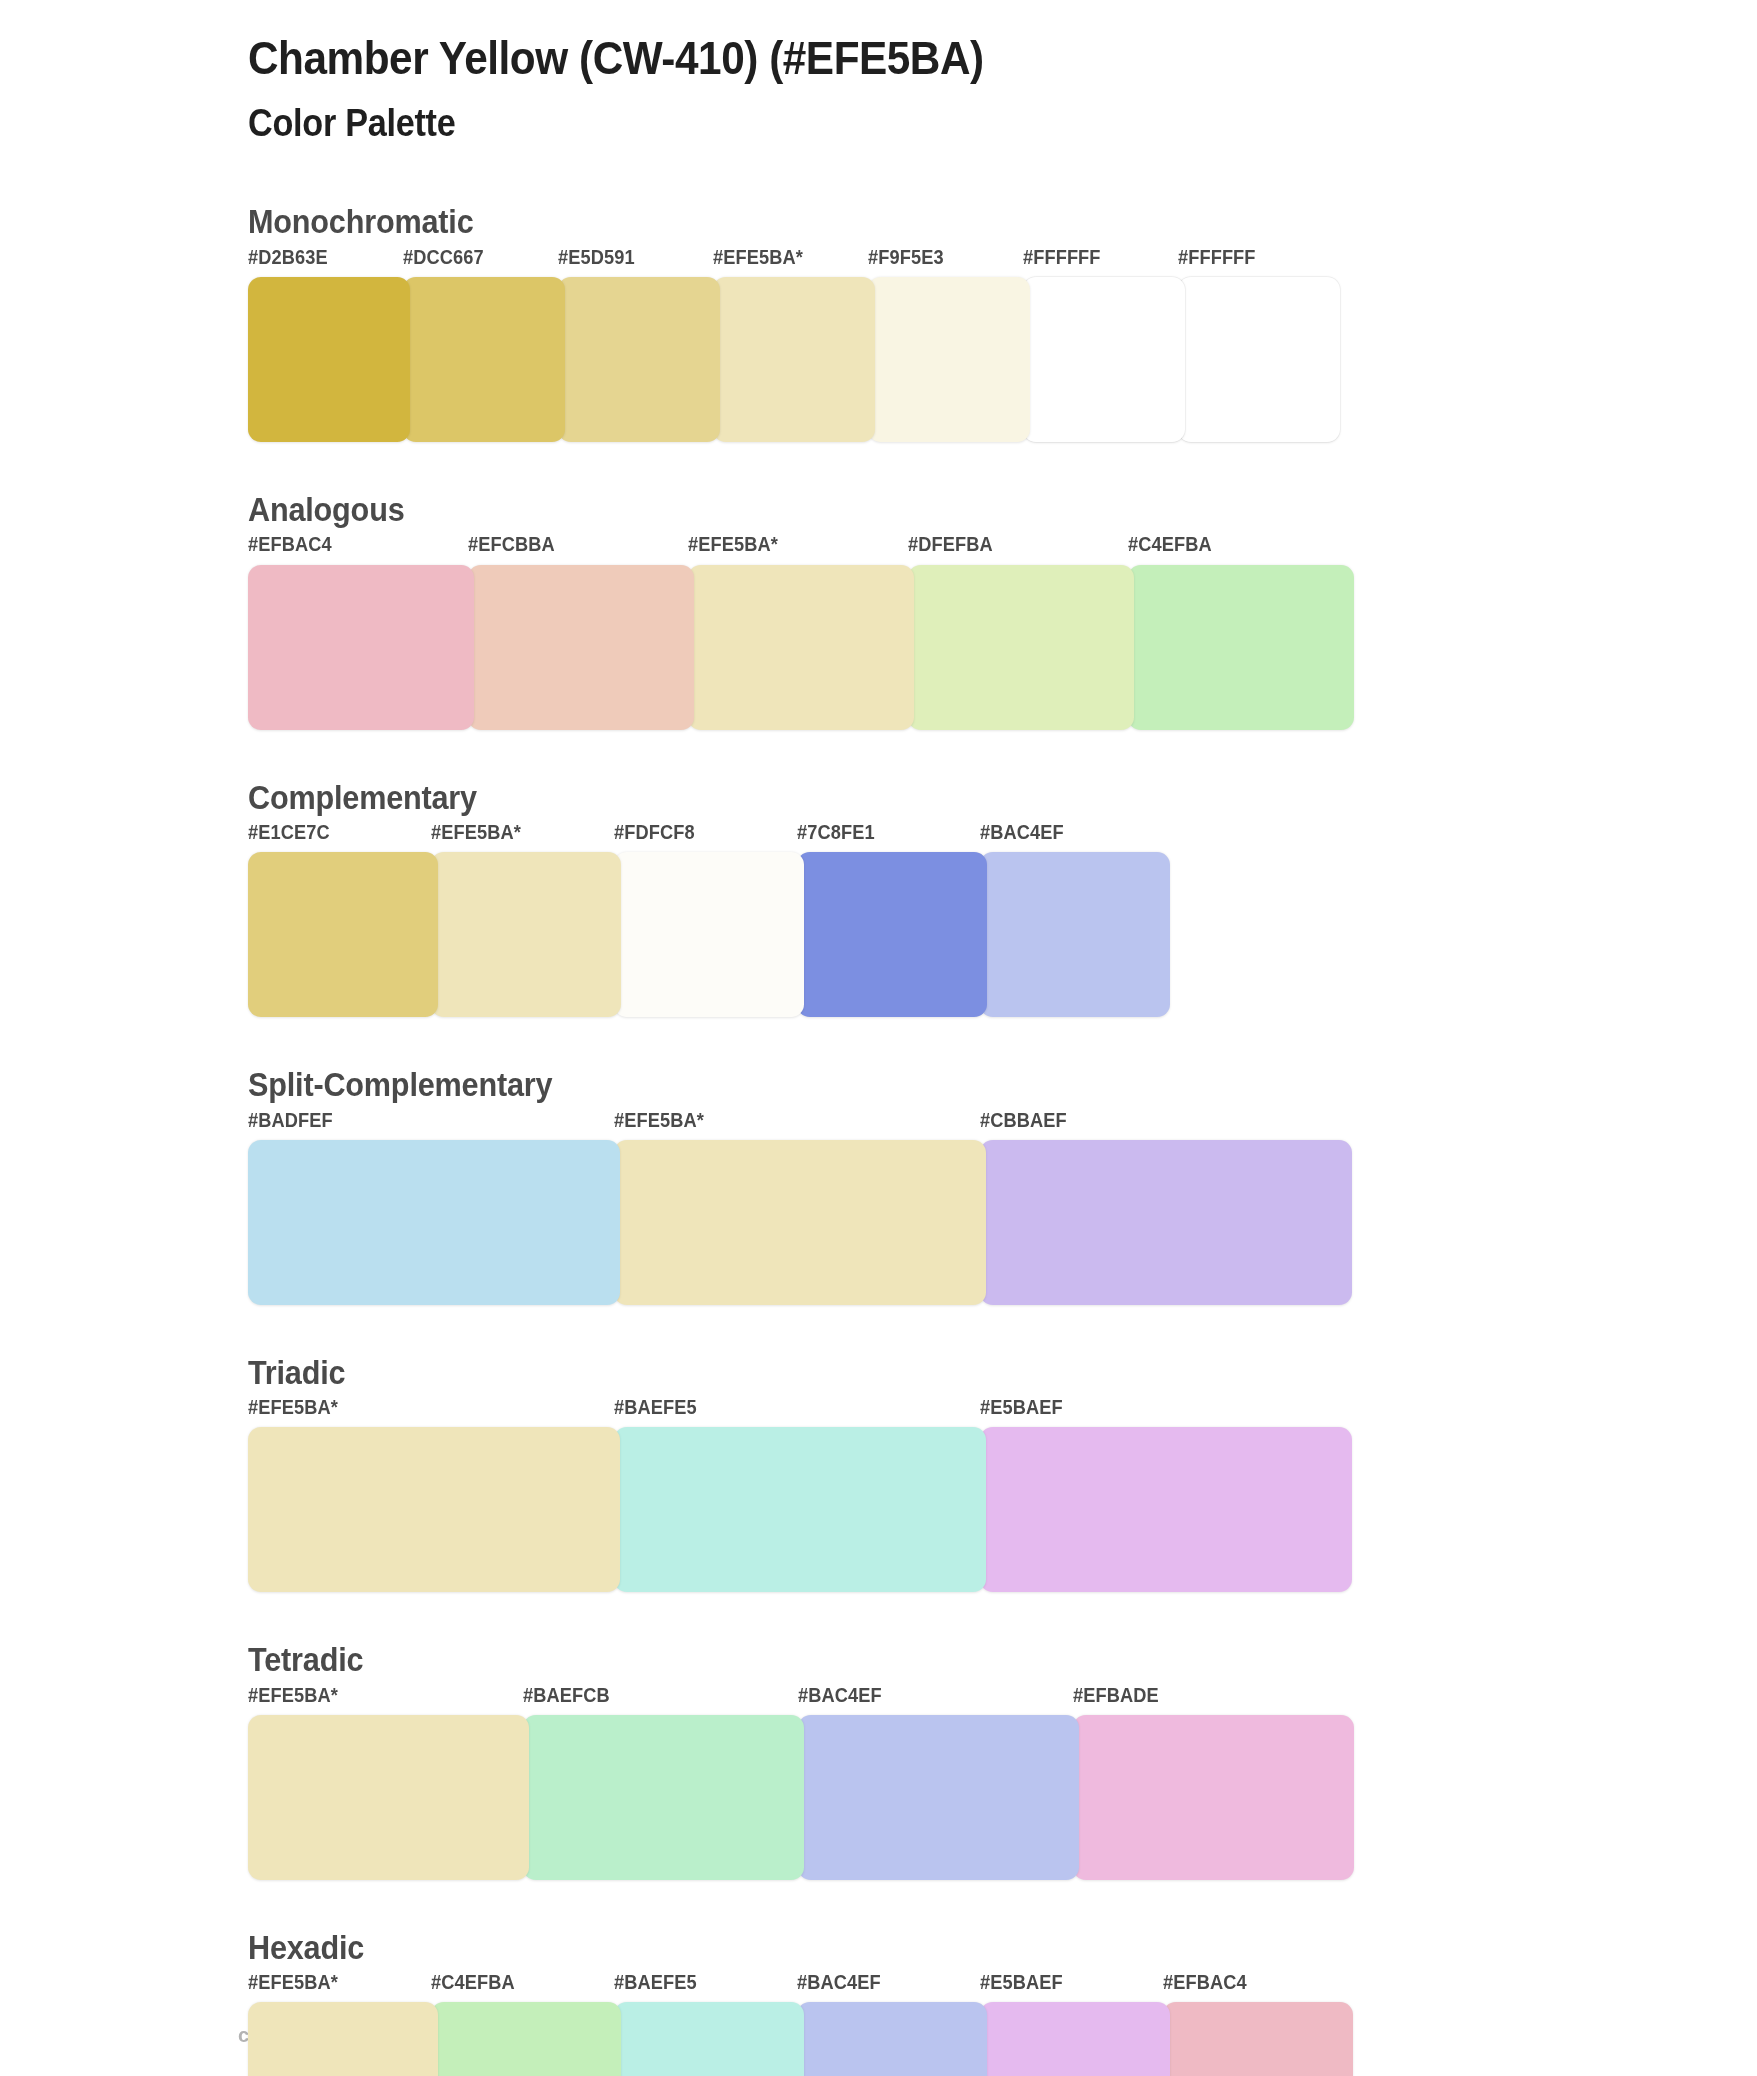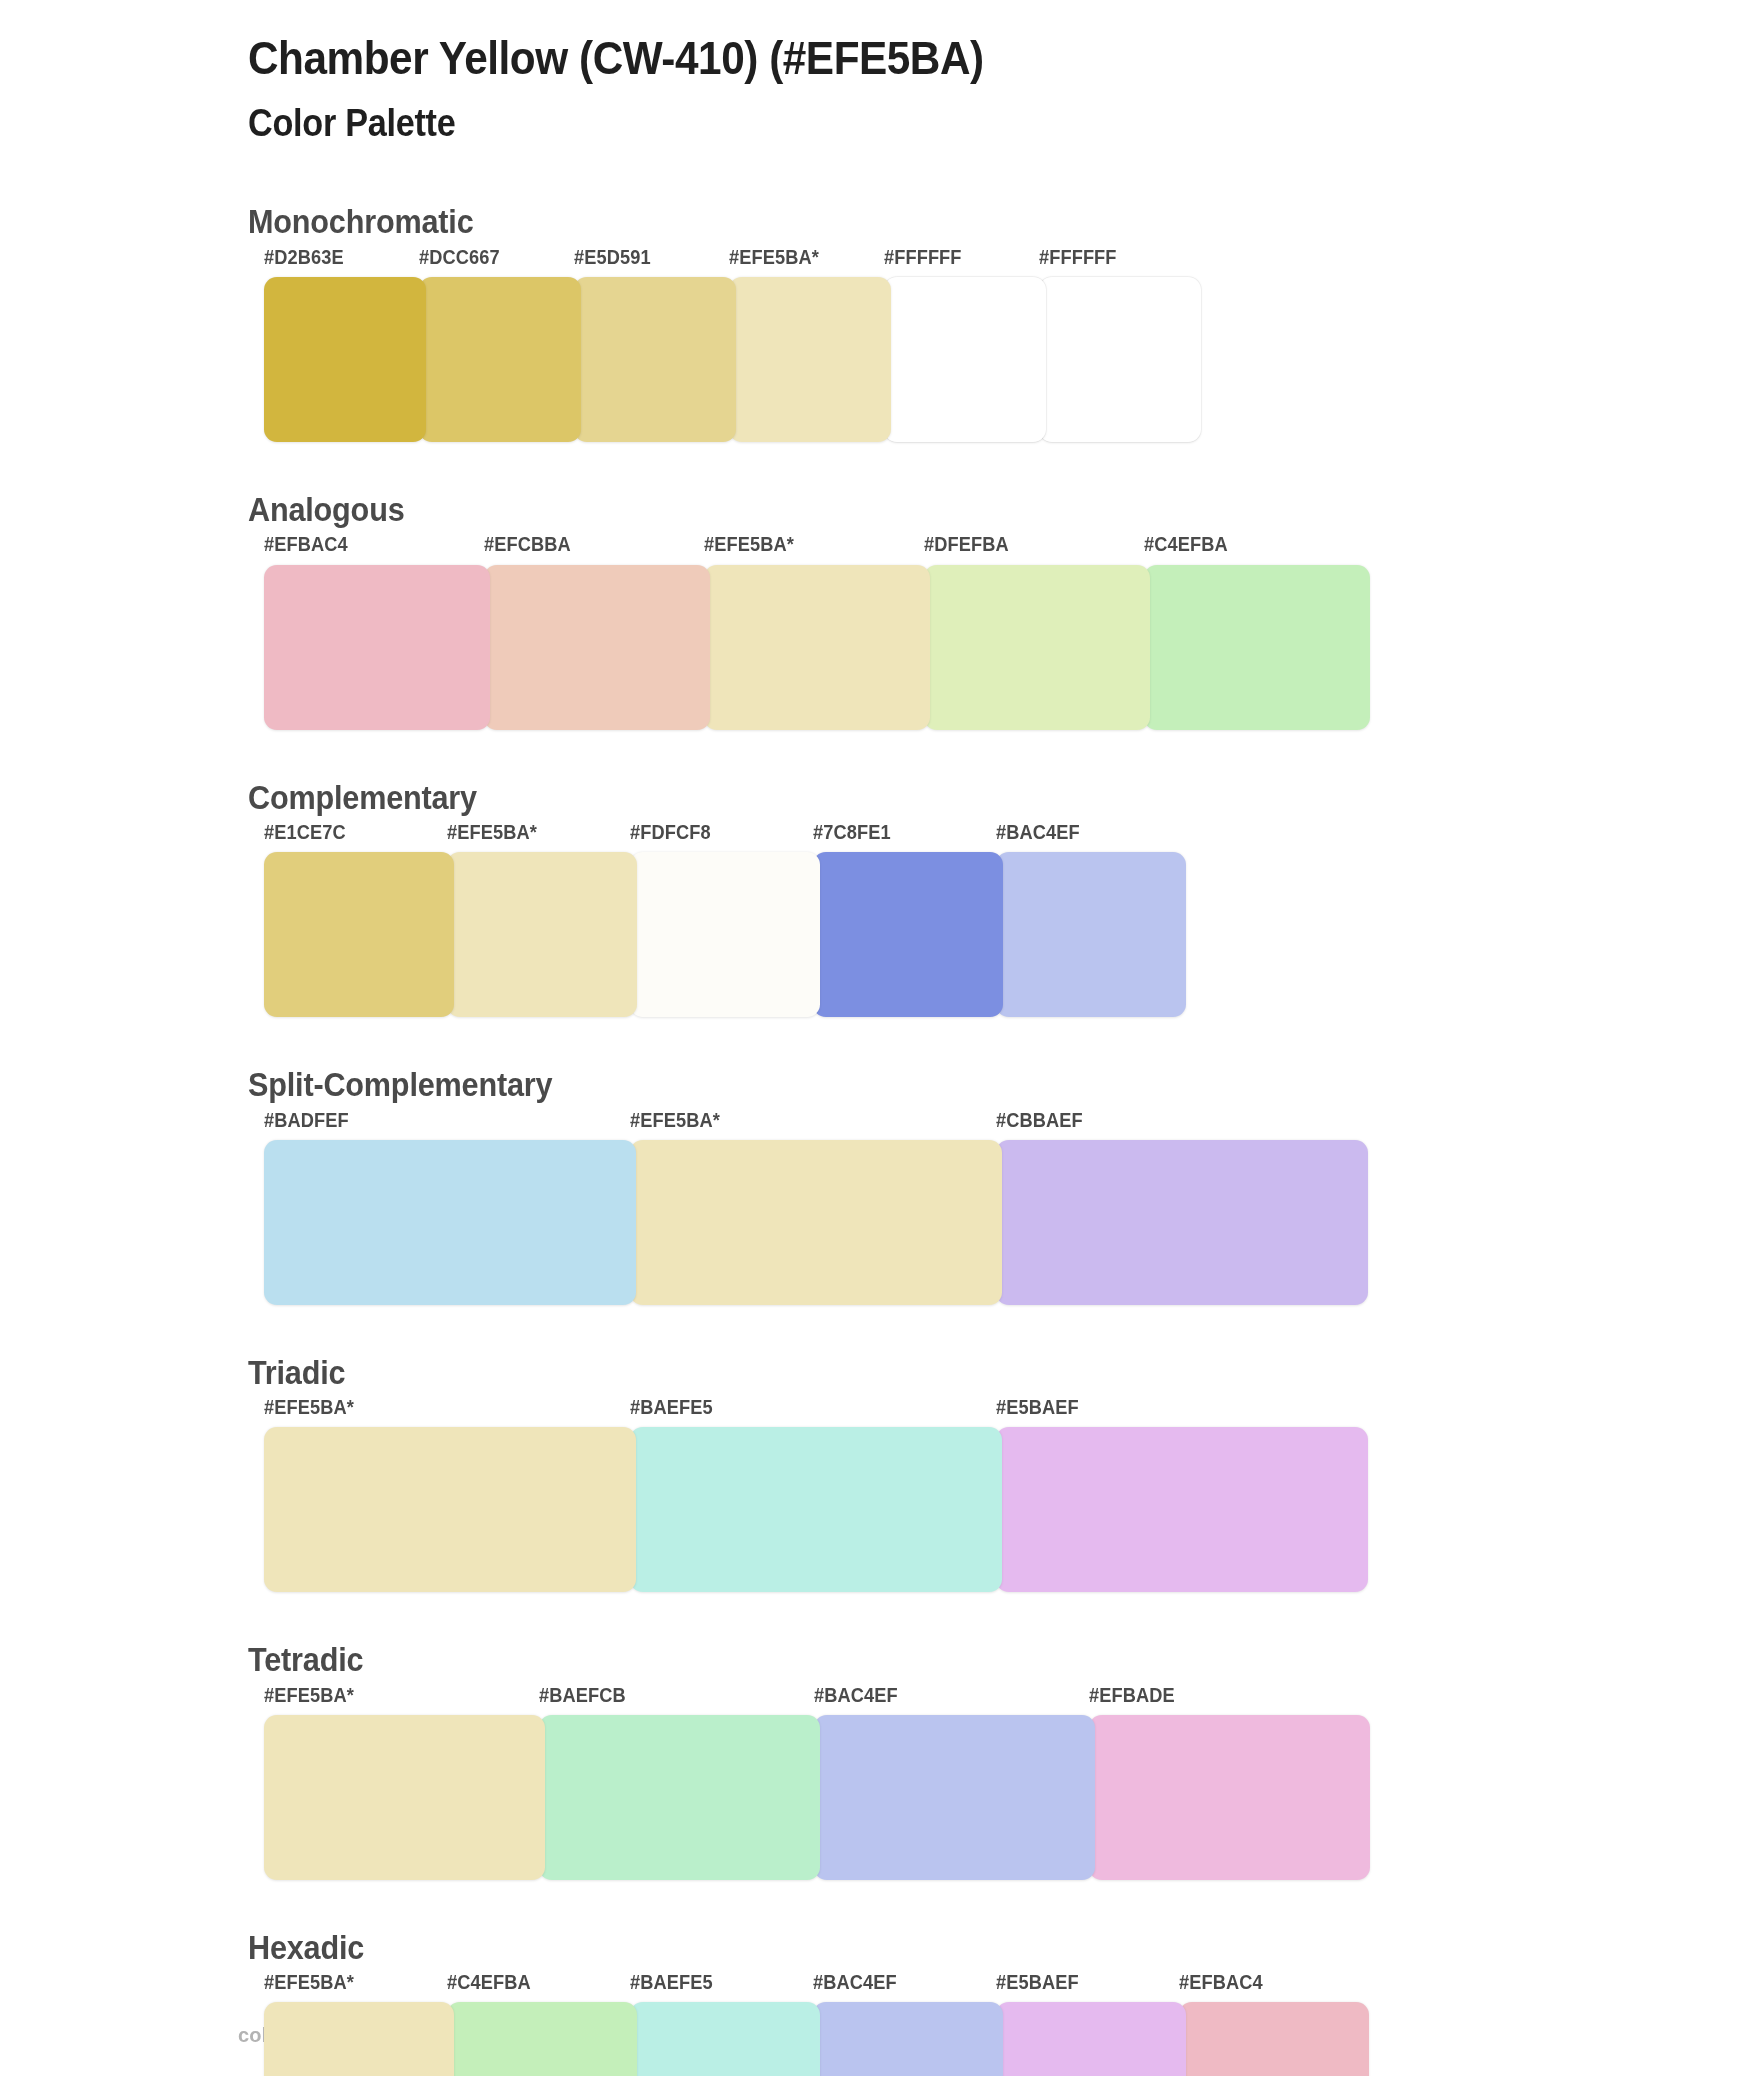--- a/index.html
+++ b/index.html
@@ -68,21 +68,20 @@
     transform: scaleX(0.90);
     transform-origin: left center;
     white-space: nowrap;
     margin-bottom: 6.4px;
   }
 
   .swatch-row {
     position: relative;
     display: flex;
     align-items: flex-start;
-    margin-left: 16px;
   }
   .swatch {
     position: relative;
     flex: 1 1 0;
   }
   .swatch-label {
     font-size: 19.6px;
     font-weight: bold;
     color: #4a4a4a;
     letter-spacing: 0.1px;
@@ -146,20 +145,24 @@
           </div>
           <div class="swatch" style="width: 155px; flex: 0 0 155px;">
             <div class="swatch-label">#E5D591</div>
             <div class="swatch-chip" style="background: rgb(229, 213, 145); width: 162px; position: relative; z-index: 98;"></div>
           </div>
           <div class="swatch" style="width: 155px; flex: 0 0 155px;">
             <div class="swatch-label">#EFE5BA*</div>
             <div class="swatch-chip" style="background: rgb(239, 229, 186); width: 162px; position: relative; z-index: 97;"></div>
           </div>
           <div class="swatch" style="width: 155px; flex: 0 0 155px;">
+            <div class="swatch-label">#F9F5E3</div>
+            <div class="swatch-chip" style="background: rgb(249, 245, 227); width: 162px; position: relative; z-index: 96;"></div>
+          </div>
+          <div class="swatch" style="width: 155px; flex: 0 0 155px;">
             <div class="swatch-label">#FFFFFF</div>
             <div class="swatch-chip" style="background: rgb(255, 255, 255); width: 162px; position: relative; z-index: 95; box-shadow: rgba(0, 0, 0, 0.1) 0px 0.8px 2.4px, rgba(0, 0, 0, 0.043) 0px 0px 0px 0.8px;"></div>
           </div>
           <div class="swatch" style="width: 155px; flex: 0 0 155px;">
             <div class="swatch-label">#FFFFFF</div>
             <div class="swatch-chip" style="background: rgb(255, 255, 255); width: 162px; position: relative; z-index: 94; box-shadow: rgba(0, 0, 0, 0.1) 0px 0.8px 2.4px, rgba(0, 0, 0, 0.043) 0px 0px 0px 0.8px;"></div>
           </div>
         </div>
       </div>
       <div class="section sec-ana">

